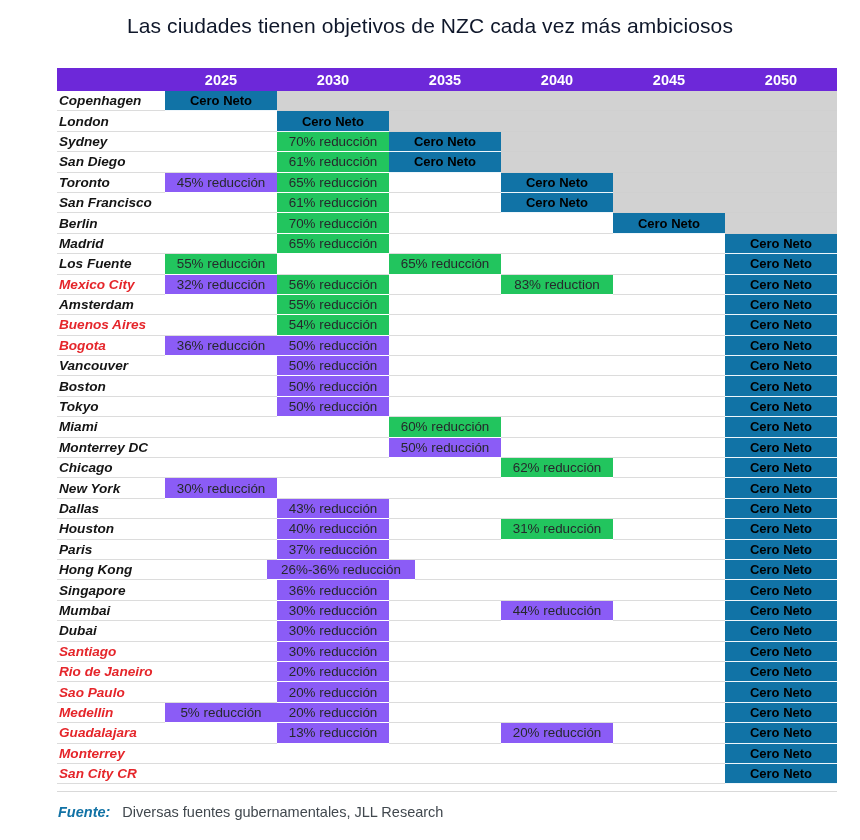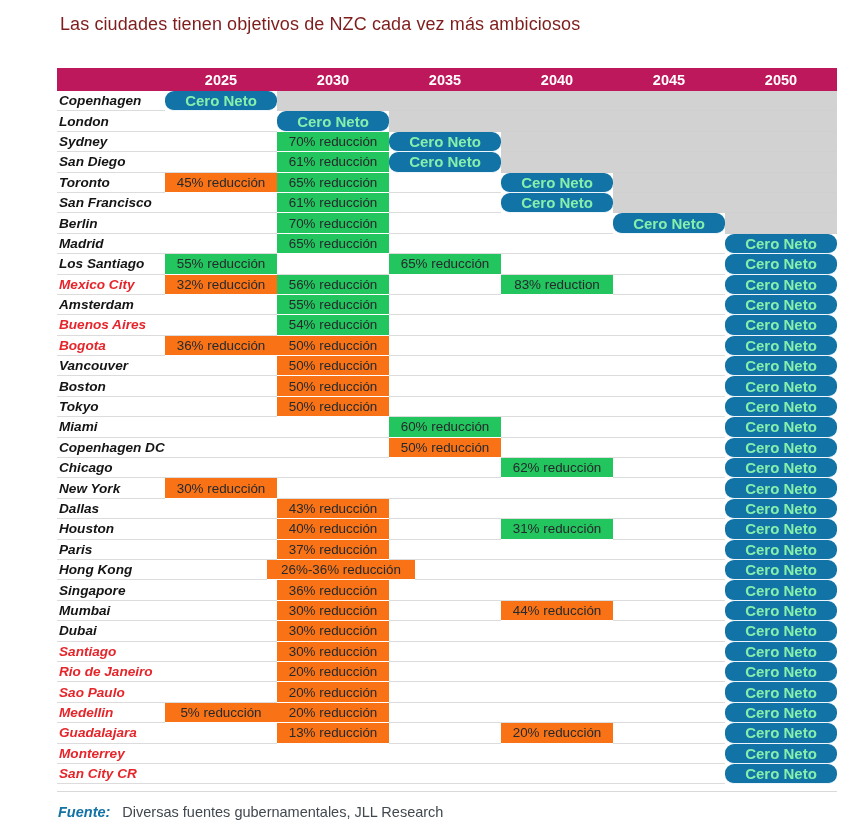--- a/index.html
+++ b/index.html
@@ -3,48 +3,48 @@
 <meta charset="utf-8">
 <style>
   html,body{margin:0;padding:0;}
   body{
     width:860px;height:840px;background:#ffffff;position:relative;
     font-family:"Liberation Sans",sans-serif;
     -webkit-font-smoothing:antialiased;
   }
   .title{
     position:absolute;left:60px;top:14px;width:740px;
-    font-size:18px;color:#7f1d1d;letter-spacing:.1px;
+    font-size:21px;color:#0f172a;letter-spacing:.1px;text-align:center;
   }
   .table{position:absolute;left:57px;top:68px;width:780px;}
   .thead{
     display:grid;grid-template-columns:108px repeat(6,1fr);
-    background:#be185d;height:23px;align-items:center;
+    background:#6d28d9;height:23px;align-items:center;
   }
   .ycell{text-align:center;color:#ffffff;font-weight:bold;font-size:14.5px;}
   .trow{display:grid;grid-template-columns:108px repeat(6,1fr);height:20.4px;}
   .city{
     font-weight:bold;font-size:13.6px;color:#141414;
     display:flex;align-items:center;padding-left:2px;
     border-bottom:1px solid #dcdcdc;box-sizing:border-box;
     white-space:nowrap;
     font-style:italic;
   }
   .city.red{color:#e5252a;}
   .cell{
     display:flex;align-items:center;justify-content:center;
     font-size:13.4px;color:#26292c;white-space:nowrap;
     border-bottom:1px solid #dcdcdc;box-sizing:border-box;
   }
   .cell.gray{background:#d2d2d2;border-bottom-color:#d0d0d0;}
-  .cell.tan{background:#f97316;border-bottom-color:#ffffff;}
+  .cell.tan{background:#8b5cf6;border-bottom-color:#ffffff;}
   .cell.blue{background:#22c55e;border-bottom-color:#ffffff;}
   .cell.nz{
-    background:#1173a6;color:#86efac;font-weight:bold;
-    border-bottom-color:#eef6fb;font-size:15px;border-radius:9px;
+    background:#1173a6;color:#000000;font-weight:bold;
+    border-bottom-color:#eef6fb;font-size:13px;
   }
   .cell.wide{margin-left:-10px;margin-right:-26px;position:relative;z-index:2;}
   .rule{position:absolute;left:57px;top:791px;width:780px;border-top:1px solid #d9d9d9;}
   .footer{position:absolute;left:58px;top:804px;font-size:14.5px;}
   .footer .label{color:#1172a5;font-weight:bold;font-style:italic;}
   .footer .text{color:#41484e;margin-left:12px;}
 </style>
 </head>
 <body>
 
@@ -127,21 +127,21 @@
       <div class="trow">
         <div class="city">Madrid</div>
         <div class="cell"></div>
         <div class="cell blue">65% reducción</div>
         <div class="cell"></div>
         <div class="cell"></div>
         <div class="cell"></div>
         <div class="cell nz">Cero Neto</div>
       </div>
       <div class="trow">
-        <div class="city">Los Santiago</div>
+        <div class="city">Los Fuente</div>
         <div class="cell blue">55% reducción</div>
         <div class="cell"></div>
         <div class="cell blue">65% reducción</div>
         <div class="cell"></div>
         <div class="cell"></div>
         <div class="cell nz">Cero Neto</div>
       </div>
       <div class="trow">
         <div class="city red">Mexico City</div>
         <div class="cell tan">32% reducción</div>
@@ -208,21 +208,21 @@
       <div class="trow">
         <div class="city">Miami</div>
         <div class="cell"></div>
         <div class="cell"></div>
         <div class="cell blue">60% reducción</div>
         <div class="cell"></div>
         <div class="cell"></div>
         <div class="cell nz">Cero Neto</div>
       </div>
       <div class="trow">
-        <div class="city">Copenhagen DC</div>
+        <div class="city">Monterrey DC</div>
         <div class="cell"></div>
         <div class="cell"></div>
         <div class="cell tan">50% reducción</div>
         <div class="cell"></div>
         <div class="cell"></div>
         <div class="cell nz">Cero Neto</div>
       </div>
       <div class="trow">
         <div class="city">Chicago</div>
         <div class="cell"></div>

